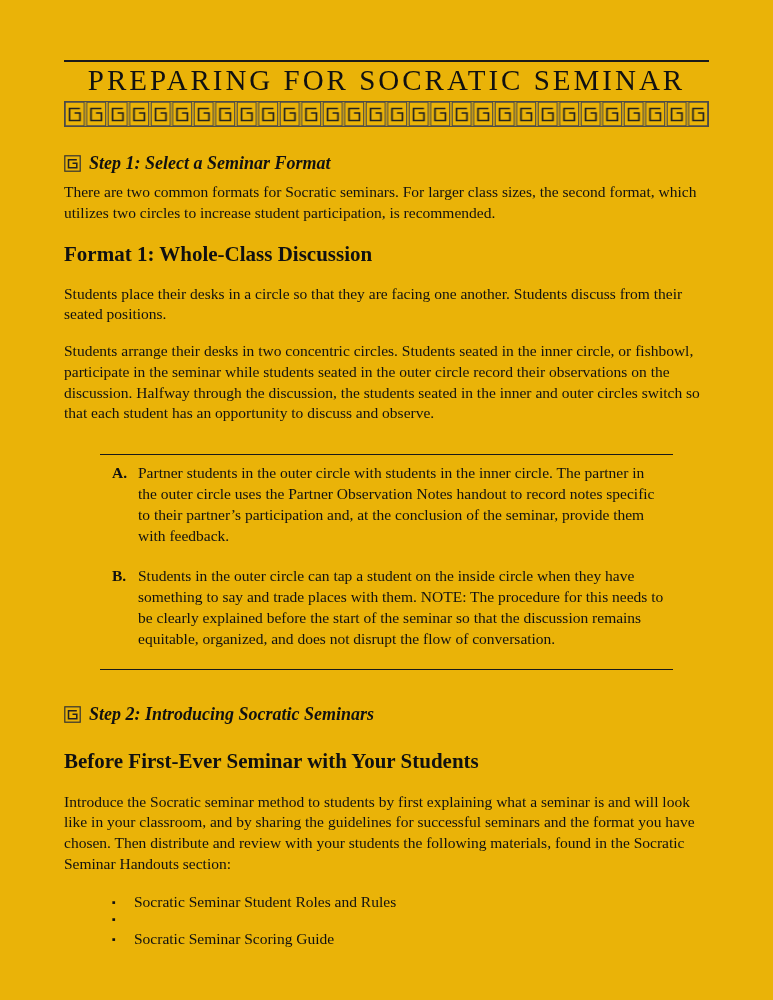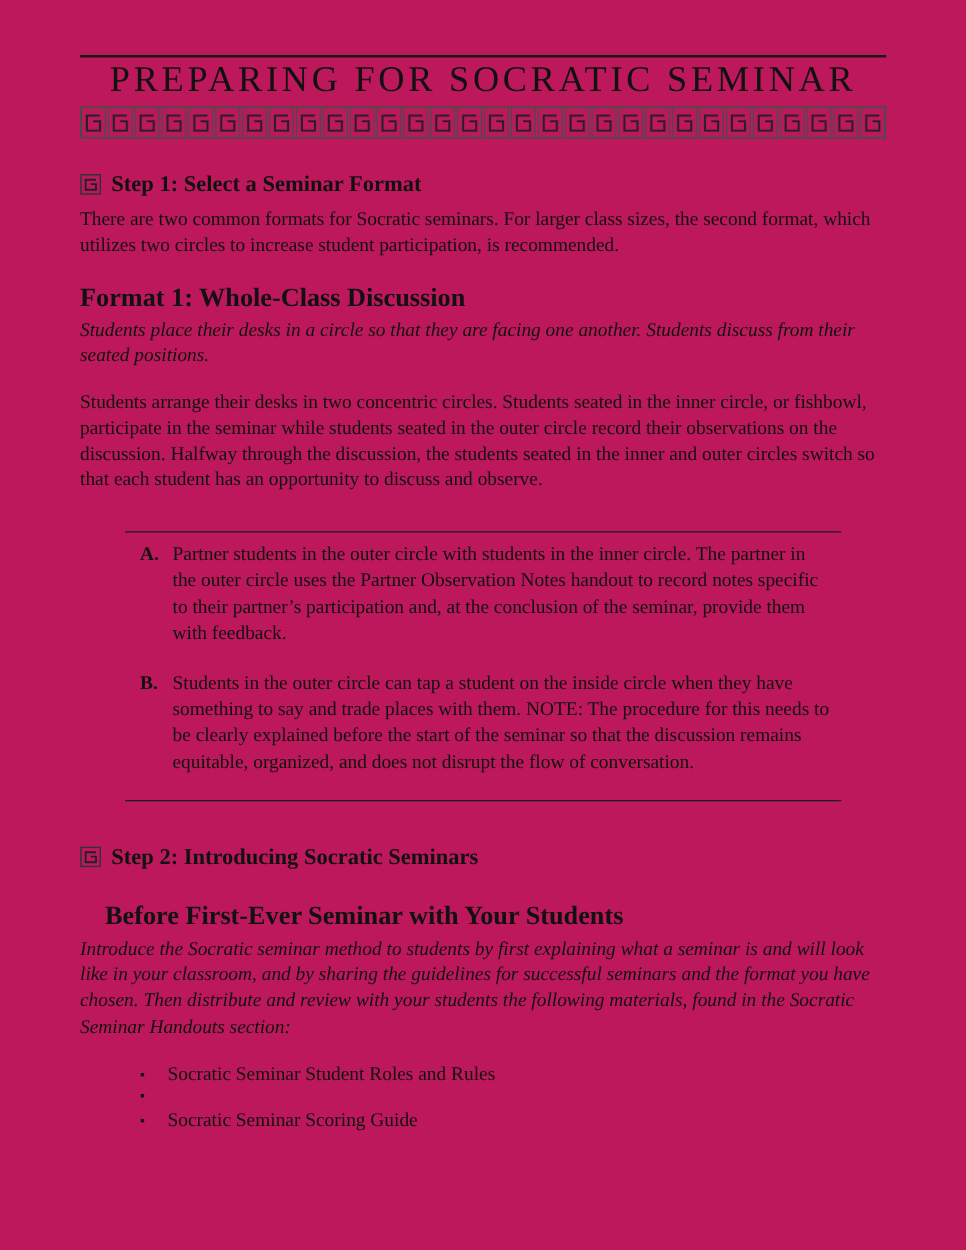--- a/index.html
+++ b/index.html
@@ -1,55 +1,56 @@
 <!DOCTYPE html>
 <html><head>
 <meta charset="utf-8">
 <style>
   html,body{margin:0;padding:0;background:#e8e8e8;}
   .page{
     position:relative;
     width:773px;height:1000px;
     margin:0 auto;
-    background:#be185d;
+    background:#eab308;
     color:#111;
     font-family:"Liberation Serif","DejaVu Serif",serif;
     box-sizing:border-box;
-    padding:44px 64px 0 64px;
+    padding:60px 64px 0 64px;
     overflow:hidden;
   }
   
   .masthead{margin-bottom:20px;}
   .rule-top{border-top:2px solid #1a1a1a;margin-bottom:2px;}
   h1.title{
     margin:2px 0 4px 0;
     font-size:29px;
     font-weight:normal;
     letter-spacing:3px;
     text-align:center;
     white-space:nowrap;
   }
   .meander-band{display:block;margin:0 auto;}
   
   .step-heading{
     display:flex;align-items:center;gap:8px;
     font-size:18px;font-weight:bold;
     margin:26px 0 8px 0;
+    font-style:italic;
   }
   .key-icon{flex:0 0 auto;display:block;}
   
   p.body{
     font-size:15.5px;line-height:1.34;
     margin:0 0 16px 0;
   }
   h3.subhead{
     font-size:21px;font-weight:bold;
     margin:16px 0 0 0;line-height:1.34;
   }
-  h3.subhead + p.body{margin-top:3px;font-style:italic;}
+  h3.subhead + p.body{margin-top:16px;}
   
   .variations{
     margin:30px 36px 34px 36px;
     border-top:1.5px solid #1a1a1a;
     border-bottom:1.5px solid #1a1a1a;
     padding:8px 0 6px 0;
   }
   .var-heading{
     text-align:center;font-size:15.5px;font-weight:bold;
     letter-spacing:.5px;margin:2px 0 10px 0;
@@ -135,21 +136,21 @@
 
   <section>
     <h2 class="step-heading">
       <svg class="key-icon" width="17" height="17" viewBox="0 0 17 17">
         <rect x="0.8" y="0.8" width="15.4" height="15.4" fill="none" stroke="#333" stroke-width="1.2"></rect>
         <path d="M12.8 4.8 H4.5 V12.8 H12.8 V8.3 H8.5" fill="none" stroke="#222" stroke-width="1.5"></path>
       </svg>
       <span>Step 2: Introducing Socratic Seminars</span>
     </h2>
 
-    <h3 class="subhead" style="margin-top:22px;margin-left:20px;">Before First-Ever Seminar with Your Students</h3>
+    <h3 class="subhead" style="margin-top:22px;">Before First-Ever Seminar with Your Students</h3>
     <p class="body">Introduce the Socratic seminar method to students by first explaining what a seminar is and will look like in your classroom, and by sharing the guidelines for successful seminars and the format you have chosen. Then distribute and review with your students the following materials, found in the Socratic Seminar Handouts section:</p>
 
     <ul class="materials">
       <li>
         <span class="bullet">▪</span>
         <span>Socratic Seminar Student Roles and Rules</span>
       </li>
       <li>
         <span class="bullet">▪</span>
       </li>

